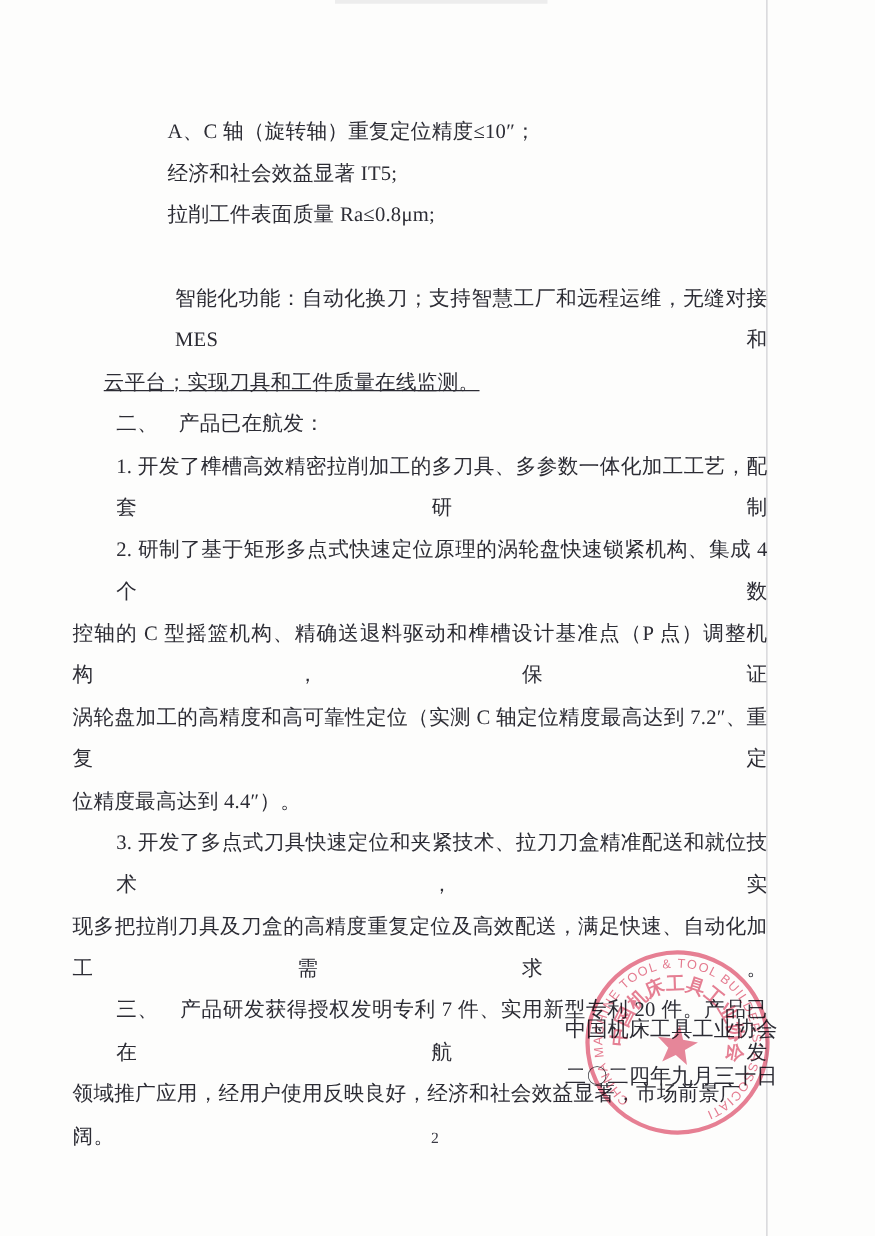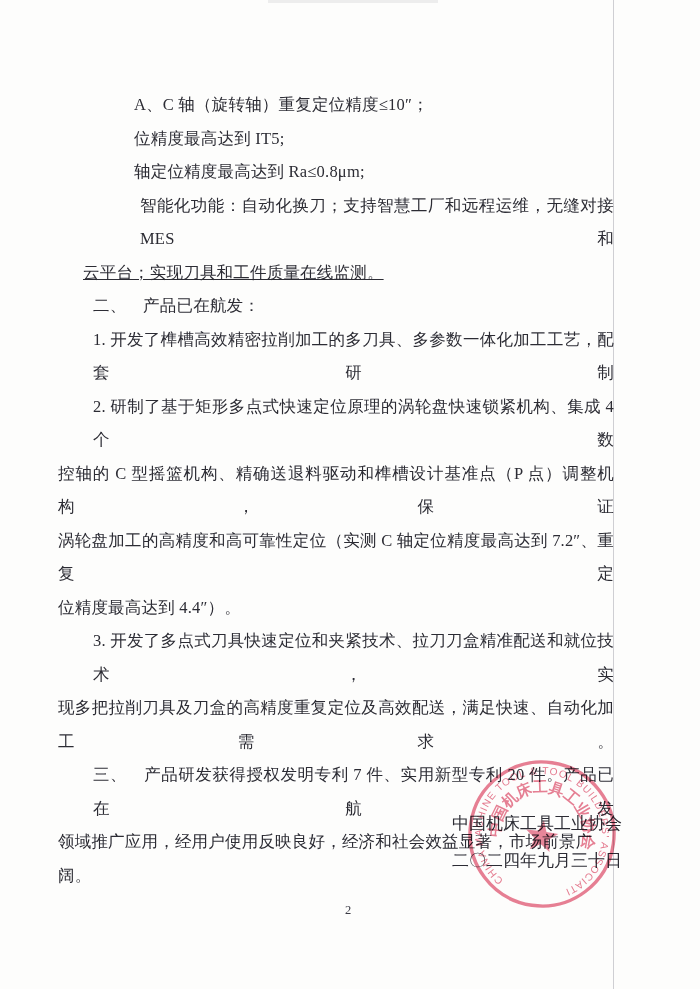--- a/index.html
+++ b/index.html
@@ -22,21 +22,21 @@
   .content{
     position:absolute;left:58px;top:88px;width:556px;
     font-size:16.5px;line-height:33.5px;
     letter-spacing:0.2px;
   }
   .line{white-space:nowrap;}
   .wline{white-space:normal;}
   .fj{white-space:normal;text-align:justify;text-align-last:justify;}
   .ind-spec{padding-left:76px;}
   .ind-first{padding-left:35px;}
-  .ind-smart-first{padding-left:82px;}
+  .ind-smart-first{padding-left:82px;margin-top:33px;}
   .ind-smart-cont{padding-left:25px;text-decoration:underline;}
   .signature{
     position:absolute;left:452px;top:805px;
     font-size:17px;line-height:37px;white-space:nowrap;
     color:#2c2c34;
   }
   .stamp{
     position:absolute;left:462px;top:754px;width:160px;height:160px;
     mix-blend-mode:multiply;opacity:0.88;pointer-events:none;
   }
@@ -50,22 +50,22 @@
 <body>
 
 <div class="page">
 
   <div class="top-smudge"></div>
   <div class="scan-line"></div>
 
   <div class="content">
 
     <div class="line ind-spec">A、C 轴（旋转轴）重复定位精度≤10″；</div>
-    <div class="line ind-spec">位精度最高达到 IT5;</div>
-    <div class="line ind-spec">轴定位精度最高达到 Ra≤0.8μm;</div>
+    <div class="line ind-spec">经济和社会效益显著 IT5;</div>
+    <div class="line ind-spec">拉削工件表面质量 Ra≤0.8μm;</div>
 
     <div class="fj ind-smart-first">智能化功能：自动化换刀；支持智慧工厂和远程运维，无缝对接 MES 和</div>
     <div class="line ind-smart-cont">云平台；实现刀具和工件质量在线监测。</div>
 
     <div class="line ind-first">二、　产品已在航发：</div>
 
     <div class="fj ind-first">1. 开发了榫槽高效精密拉削加工的多刀具、多参数一体化加工工艺，配套研制</div>
 
     <div class="fj ind-first">2. 研制了基于矩形多点式快速定位原理的涡轮盘快速锁紧机构、集成 4 个数</div>
     <div class="fj">控轴的 C 型摇篮机构、精确送退料驱动和榫槽设计基准点（P 点）调整机构，保证</div>

